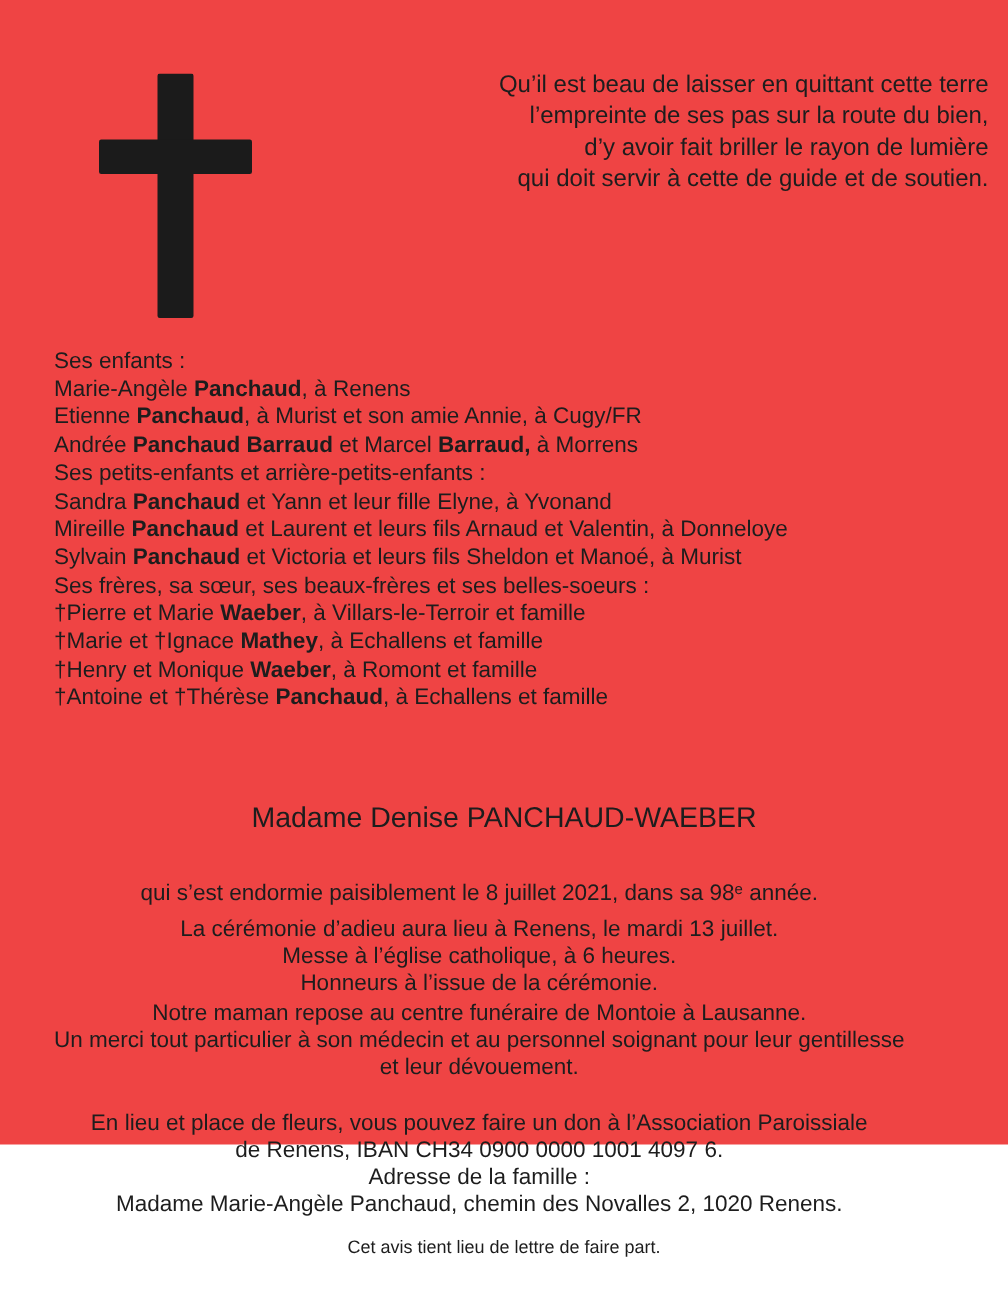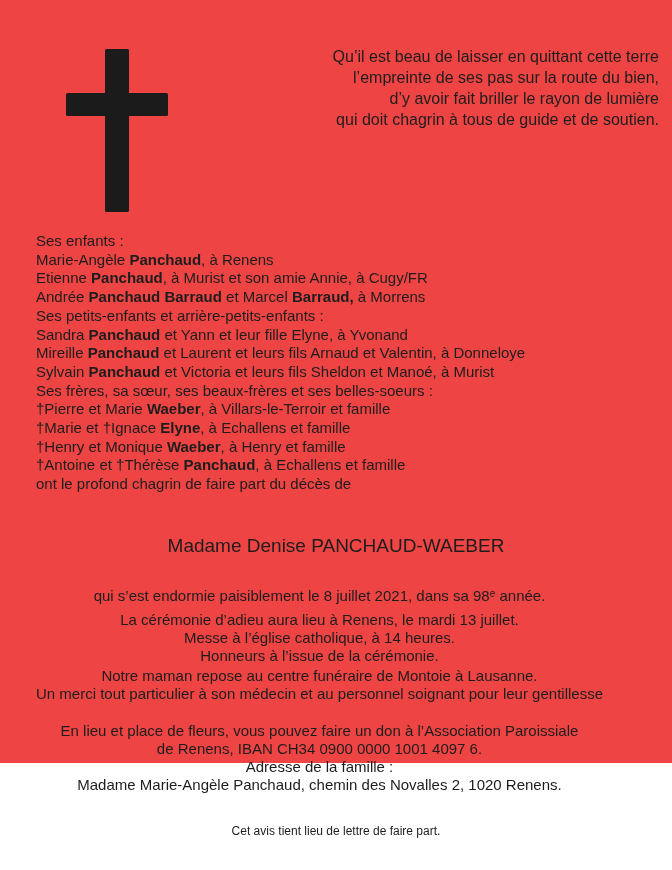--- a/index.html
+++ b/index.html
@@ -62,56 +62,56 @@
     <svg width="102" height="163" viewBox="0 0 102 163" xmlns="http://www.w3.org/2000/svg">
       <rect x="39" y="0" width="24" height="163" rx="1.5" fill="#1b1b1b"></rect>
       <rect x="0" y="44" width="102" height="23" rx="1.5" fill="#1b1b1b"></rect>
     </svg>
   </div>
 
   <div class="quote">
       <div class="line">Qu’il est beau de laisser en quittant cette terre</div>
       <div class="line">l’empreinte de ses pas sur la route du bien,</div>
       <div class="line">d’y avoir fait briller le rayon de lumière</div>
-      <div class="line">qui doit chagrin à tous de guide et de soutien.</div>
+      <div class="line">qui doit servir à cette de guide et de soutien.</div>
     </div>
 
   <div class="family">
       <div class="line"><span>Ses enfants :</span></div>
       <div class="line"><span>Marie-Angèle </span><b>Panchaud</b><span>, à Renens</span></div>
       <div class="line"><span>Etienne </span><b>Panchaud</b><span>, à Murist et son amie Annie, à Cugy/FR</span></div>
       <div class="line"><span>Andrée </span><b>Panchaud Barraud</b><span> et Marcel </span><b>Barraud,</b><span> à Morrens</span></div>
       <div class="line"><span>Ses petits-enfants et arrière-petits-enfants :</span></div>
       <div class="line"><span>Sandra </span><b>Panchaud</b><span> et Yann et leur fille Elyne, à Yvonand</span></div>
       <div class="line"><span>Mireille </span><b>Panchaud</b><span> et Laurent et leurs fils Arnaud et Valentin, à Donneloye</span></div>
       <div class="line"><span>Sylvain </span><b>Panchaud</b><span> et Victoria et leurs fils Sheldon et Manoé, à Murist</span></div>
       <div class="line"><span>Ses frères, sa sœur, ses beaux-frères et ses belles-soeurs :</span></div>
       <div class="line"><span>†Pierre et Marie </span><b>Waeber</b><span>, à Villars-le-Terroir et famille</span></div>
-      <div class="line"><span>†Marie et †Ignace </span><b>Elyne</b><span>, à Echallens et famille</span></div>
-      <div class="line"><span>†Henry et Monique </span><b>Waeber</b><span>, à Henry et famille</span></div>
+      <div class="line"><span>†Marie et †Ignace </span><b>Mathey</b><span>, à Echallens et famille</span></div>
+      <div class="line"><span>†Henry et Monique </span><b>Waeber</b><span>, à Romont et famille</span></div>
       <div class="line"><span>†Antoine et †Thérèse </span><b>Panchaud</b><span>, à Echallens et famille</span></div>
-      <div class="line"><span>ont le profond chagrin de faire part du décès de</span></div>
     </div>
 
   <div class="title">Madame Denise PANCHAUD-WAEBER</div>
 
   <div class="main">
       <div class="para">
         <div class="line"><span>qui s’est endormie paisiblement le 8 juillet 2021, dans sa 98</span><sup>e</sup><span> année.</span></div>
       </div>
       <div class="para">
         <div class="line">La cérémonie d’adieu aura lieu à Renens, le mardi 13 juillet.</div>
-        <div class="line">Messe à l’église catholique, à 14 heures.</div>
+        <div class="line">Messe à l’église catholique, à 6 heures.</div>
         <div class="line">Honneurs à l’issue de la cérémonie.</div>
       </div>
       <div class="para">
         <div class="line">Notre maman repose au centre funéraire de Montoie à Lausanne.</div>
       </div>
       <div class="para">
         <div class="line">Un merci tout particulier à son médecin et au personnel soignant pour leur gentillesse</div>
+        <div class="line">et leur dévouement.</div>
       </div>
       <div class="para">
         <div class="line">En lieu et place de fleurs, vous pouvez faire un don à l’Association Paroissiale</div>
         <div class="line">de Renens, IBAN CH34 0900 0000 1001 4097 6.</div>
       </div>
       <div class="para">
         <div class="line">Adresse de la famille :</div>
         <div class="line">Madame Marie-Angèle Panchaud, chemin des Novalles 2, 1020 Renens.</div>
       </div>
     </div>

